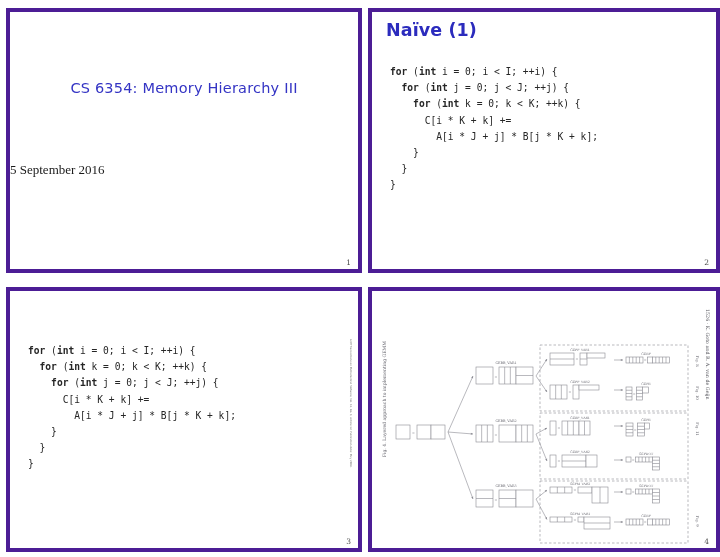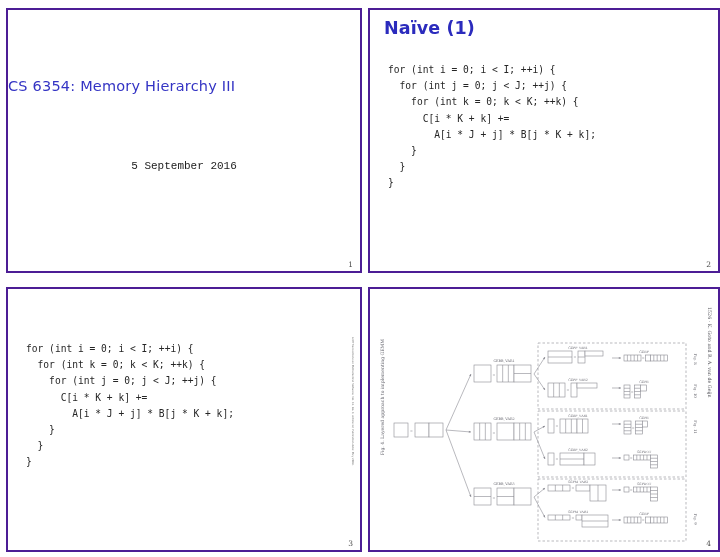--- a/index.html
+++ b/index.html
@@ -23,21 +23,21 @@
     grid-template-rows: 265px 265px;
     column-gap: 6px;
     row-gap: 14px;
     padding: 8px 6px 6px 6px;
     box-sizing: border-box;
   }
 
   .slide {
     position: relative;
     background: #ffffff;
-    border: 2px solid #4c1d95;
+    border: 4px solid #4c1d95;
     box-sizing: border-box;
     overflow: hidden;
   }
 
   .slide-title {
     position: absolute;
     left: 14px;
     top: 8px;
     font-family: "DejaVu Sans", sans-serif;
     font-weight: bold;
@@ -55,50 +55,50 @@
     font-size: 7.5px;
     color: #4a4a4a;
   }
 
   
   .title-slide-main {
     position: absolute;
     left: 0;
     right: 0;
     top: 68px;
-    text-align: left;
+    text-align: center;
     font-family: "DejaVu Sans", sans-serif;
     font-size: 14.5px;
     color: #3434c4;
     letter-spacing: 0.2px;
   }
   .title-slide-date {
     position: absolute;
     left: 0;
     right: 0;
     top: 150px;
-    text-align: center;
-    font-family: Liberation Mono, monospace;
-    font-size: 11px;
+    text-align: left;
+    font-family: Liberation Serif, serif;
+    font-size: 13px;
     color: #1a1a1a;
   }
 
   
   .code-block {
     position: absolute;
     left: 18px;
     top: 52px;
     font-family: "DejaVu Sans Mono", monospace;
     font-size: 9.6px;
     line-height: 16.2px;
     color: #262626;
     white-space: pre;
     letter-spacing: 0px;
   }
-  .code-block b { font-weight: normal; }
+  .code-block b { font-weight: bold; }
 
   .side-credit {
     position: absolute;
     right: 3px;
     top: 48px;
     height: 178px;
     width: 9px;
     writing-mode: vertical-rl;
     text-orientation: mixed;
     font-family: "DejaVu Sans", sans-serif;

